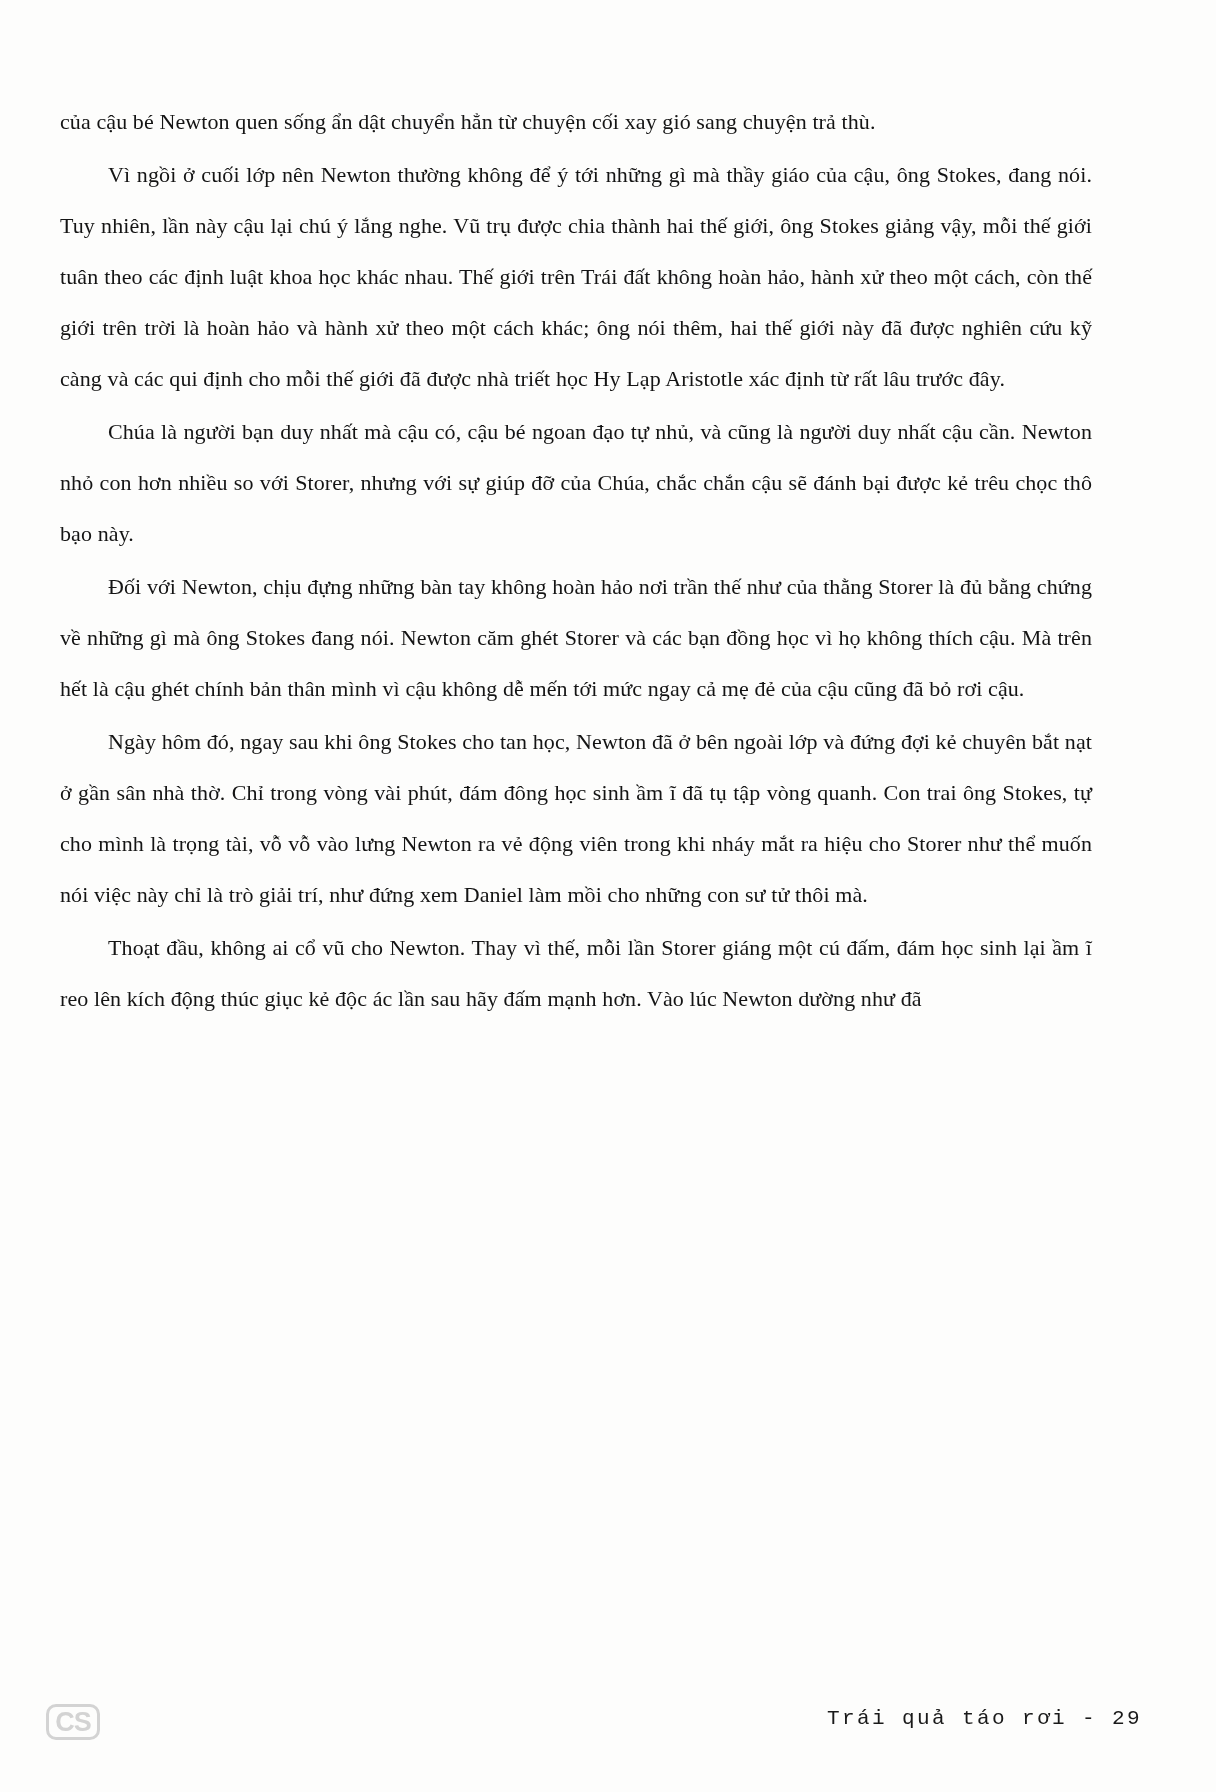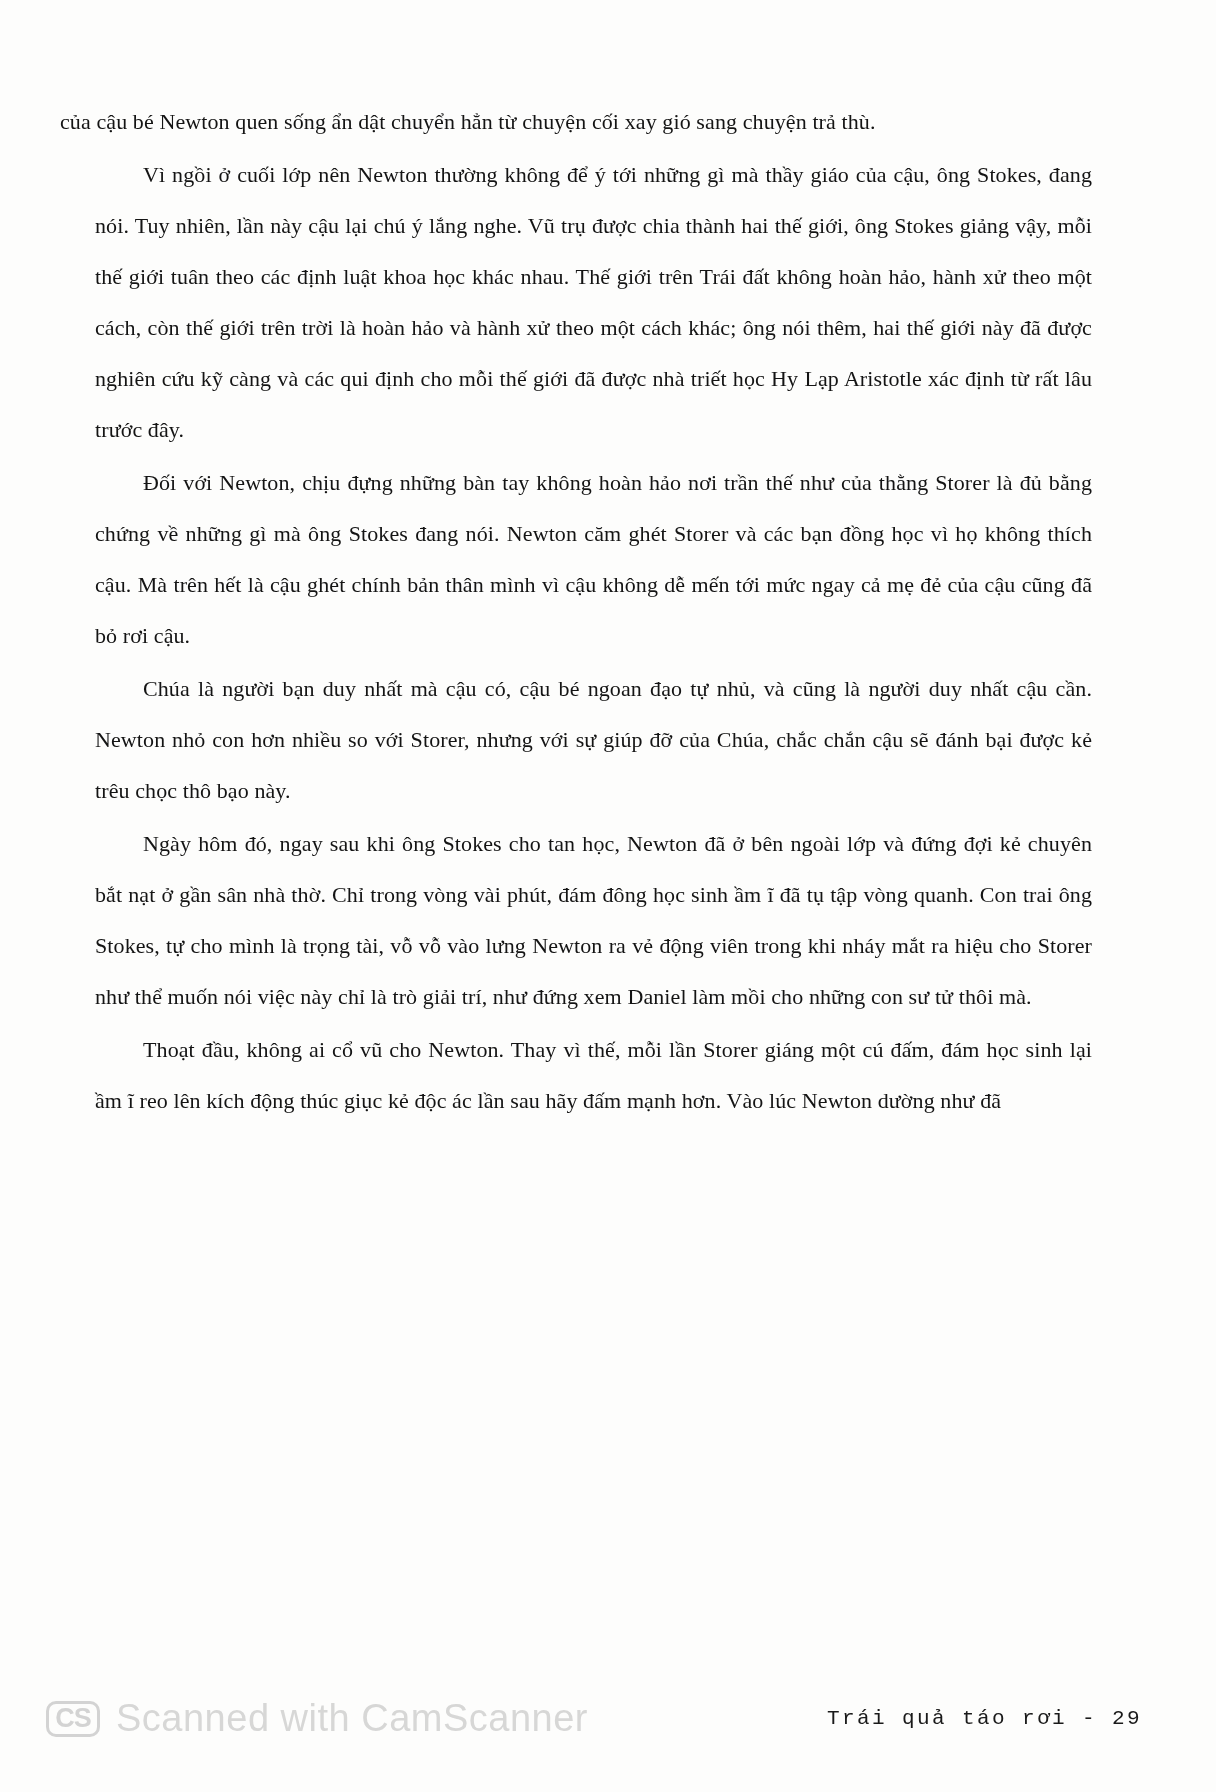--- a/index.html
+++ b/index.html
@@ -34,21 +34,20 @@
     font-size: 22px;
     line-height: 51px;
     text-align: justify;
     text-justify: inter-word;
     letter-spacing: 0.1px;
     color: #141414;
     font-family: "Liberation Serif", serif;
   }
   p.para.indent {
     text-indent: 48px;
-    margin-left: 35px;
   }
   p.para:last-child {
     margin-bottom: 0;
   }
   
   .text-column p.para {
     -webkit-font-smoothing: antialiased;
   }
   .footer {
     position: absolute;
@@ -103,30 +102,29 @@
   }
 </style>
 </head>
 <body>
 
 <div class="page">
 
   <div class="text-column">
     <p class="para">của cậu bé Newton quen sống ẩn dật chuyển hẳn từ chuyện cối xay gió sang chuyện trả thù.</p>
     <p class="para indent">Vì ngồi ở cuối lớp nên Newton thường không để ý tới những gì mà thầy giáo của cậu, ông Stokes, đang nói. Tuy nhiên, lần này cậu lại chú ý lắng nghe. Vũ trụ được chia thành hai thế giới, ông Stokes giảng vậy, mỗi thế giới tuân theo các định luật khoa học khác nhau. Thế giới trên Trái đất không hoàn hảo, hành xử theo một cách, còn thế giới trên trời là hoàn hảo và hành xử theo một cách khác; ông nói thêm, hai thế giới này đã được nghiên cứu kỹ càng và các qui định cho mỗi thế giới đã được nhà triết học Hy Lạp Aristotle xác định từ rất lâu trước đây.</p>
+    <p class="para indent">Chúa là người bạn duy nhất mà cậu có, cậu bé ngoan đạo tự nhủ, và cũng là người duy nhất cậu cần. Newton nhỏ con hơn nhiều so với Storer, nhưng với sự giúp đỡ của Chúa, chắc chắn cậu sẽ đánh bại được kẻ trêu chọc thô bạo này.</p>
     <p class="para indent">Đối với Newton, chịu đựng những bàn tay không hoàn hảo nơi trần thế như của thằng Storer là đủ bằng chứng về những gì mà ông Stokes đang nói. Newton căm ghét Storer và các bạn đồng học vì họ không thích cậu. Mà trên hết là cậu ghét chính bản thân mình vì cậu không dễ mến tới mức ngay cả mẹ đẻ của cậu cũng đã bỏ rơi cậu.</p>
-    <p class="para indent">Chúa là người bạn duy nhất mà cậu có, cậu bé ngoan đạo tự nhủ, và cũng là người duy nhất cậu cần. Newton nhỏ con hơn nhiều so với Storer, nhưng với sự giúp đỡ của Chúa, chắc chắn cậu sẽ đánh bại được kẻ trêu chọc thô bạo này.</p>
     <p class="para indent">Ngày hôm đó, ngay sau khi ông Stokes cho tan học, Newton đã ở bên ngoài lớp và đứng đợi kẻ chuyên bắt nạt ở gần sân nhà thờ. Chỉ trong vòng vài phút, đám đông học sinh ầm ĩ đã tụ tập vòng quanh. Con trai ông Stokes, tự cho mình là trọng tài, vỗ vỗ vào lưng Newton ra vẻ động viên trong khi nháy mắt ra hiệu cho Storer như thể muốn nói việc này chỉ là trò giải trí, như đứng xem Daniel làm mồi cho những con sư tử thôi mà.</p>
     <p class="para indent">Thoạt đầu, không ai cổ vũ cho Newton. Thay vì thế, mỗi lần Storer giáng một cú đấm, đám học sinh lại ầm ĩ reo lên kích động thúc giục kẻ độc ác lần sau hãy đấm mạnh hơn. Vào lúc Newton dường như đã</p>
   </div>
 
   <div class="footer">
     <div class="watermark">
       <div class="cs-badge">CS</div>
-      <div class="watermark-text">Scanned with CamScanner</div>
     </div>
     <div class="page-footer-right">
       <span>Trái quả táo rơi</span>
       <span>-</span>
       <span class="page-number">29</span>
     </div>
   </div>
 
 </div>
 

